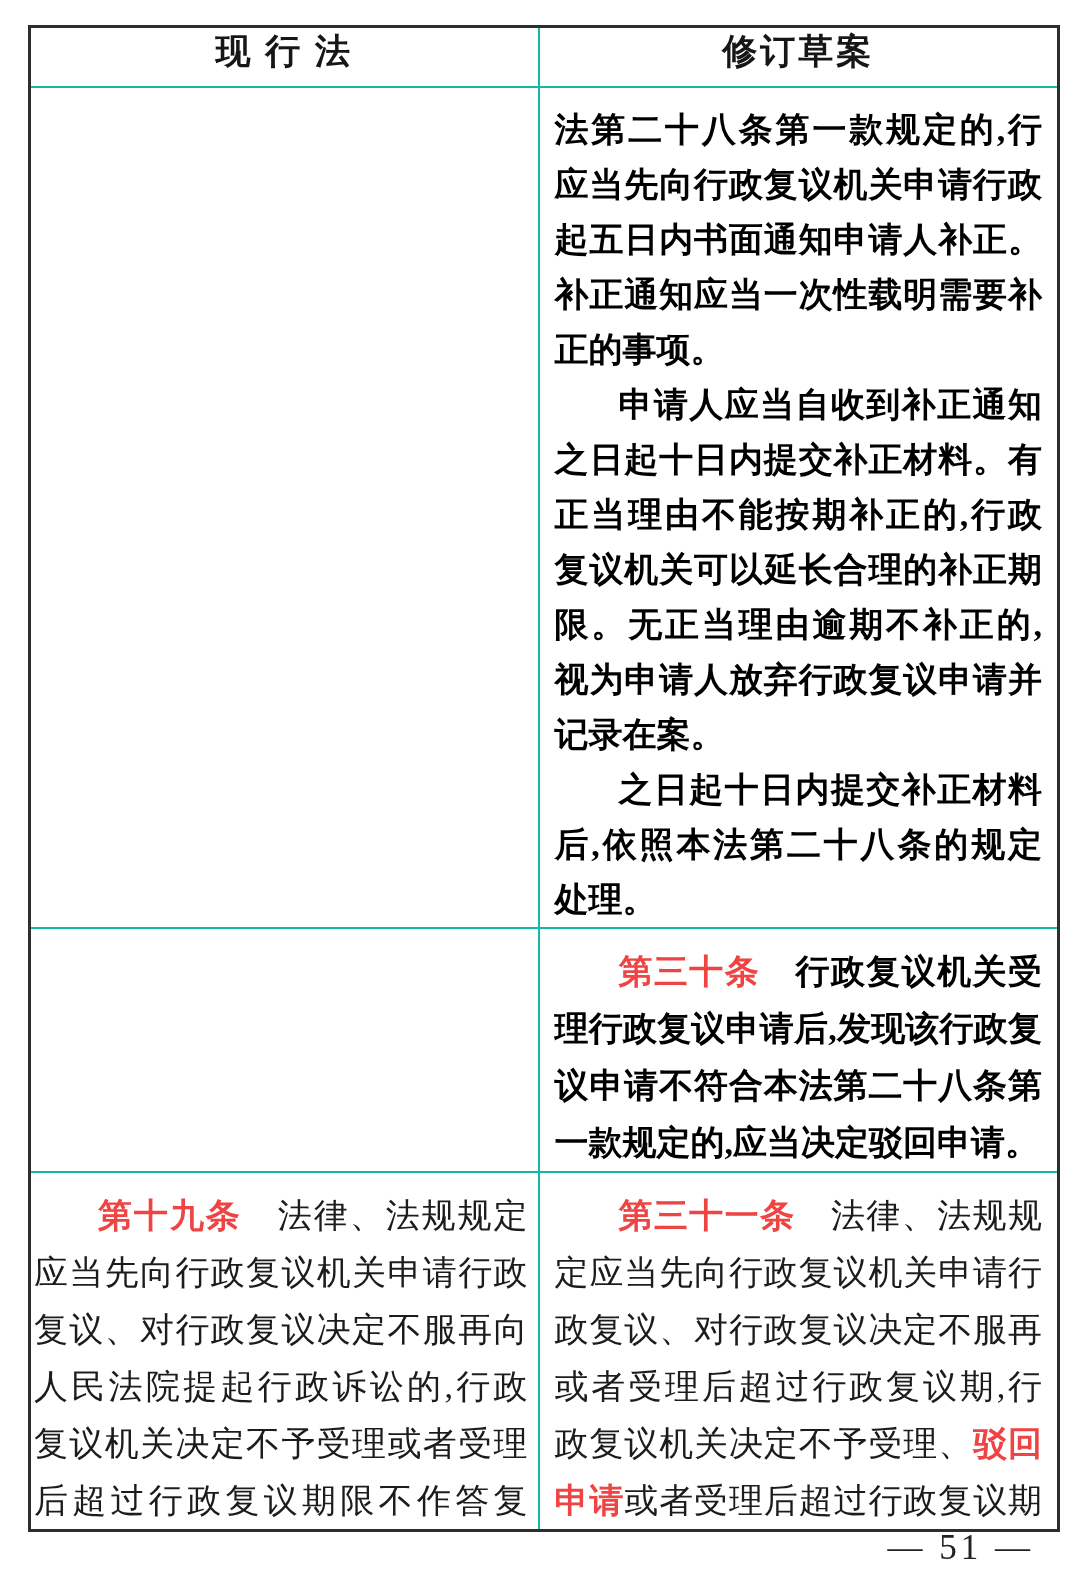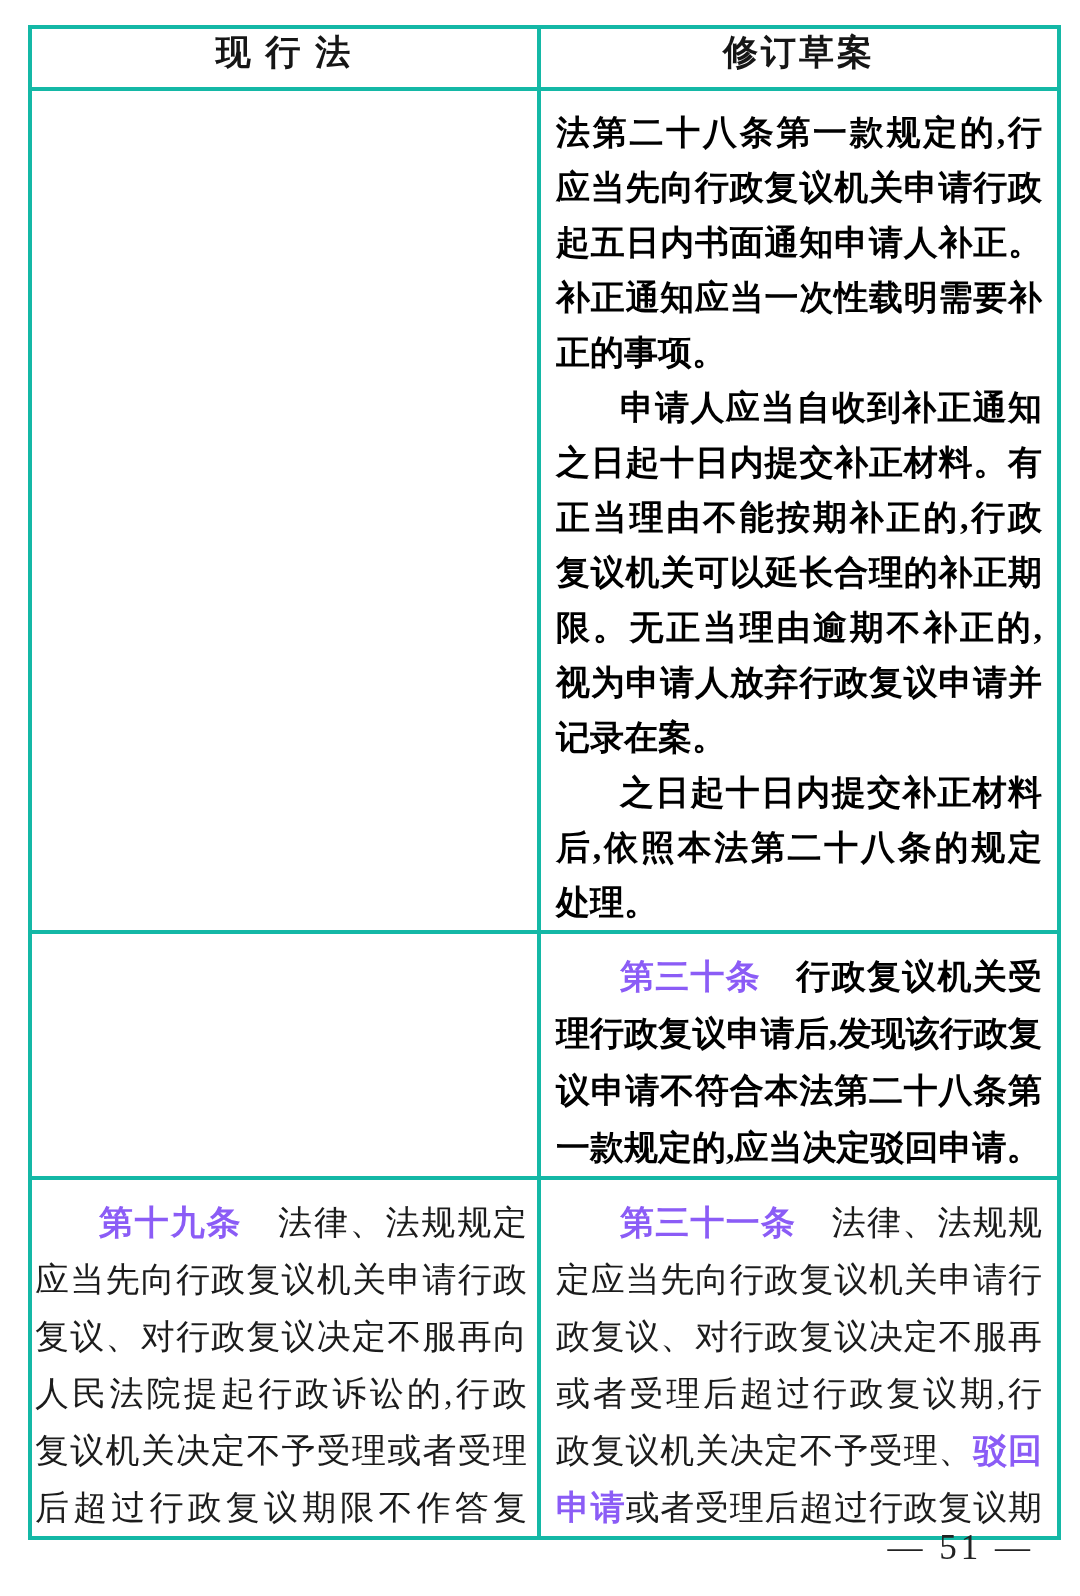--- a/index.html
+++ b/index.html
@@ -12,21 +12,21 @@
     overflow:hidden;
   }
   .law-table{
     position:absolute;left:28px;top:25px;
     width:1029px;
     border-collapse:collapse;
     table-layout:fixed;
     border:3px solid #2e2e2e;
   }
   .law-table th,.law-table td{
-    border:4px solid #14b8a6;
+    border:2px solid #14b8a6;
     padding:0;
     vertical-align:top;
     overflow:hidden;
   }
   thead th{
     height:58px;
     font-size:35px;
     font-weight:700;
     text-align:center;
     vertical-align:middle;
@@ -49,21 +49,21 @@
   .line.end{text-align-last:left;}
   .line.ind{padding-left:64px;}
   
   .emph .line{font-weight:700;color:#000;}
   
   .kai .line{font-weight:400;color:#1c1c1c;}
   
   .hei{
     font-family:Liberation Sans, sans-serif;
     font-weight:700;
-    color:#8b5cf6;
+    color:#ef4444;
   }
   .footer{
     position:absolute;
     right:46px;top:1528px;
     font-size:35px;
     letter-spacing:4px;
     color:#222;
   }
 </style>
 </head>

